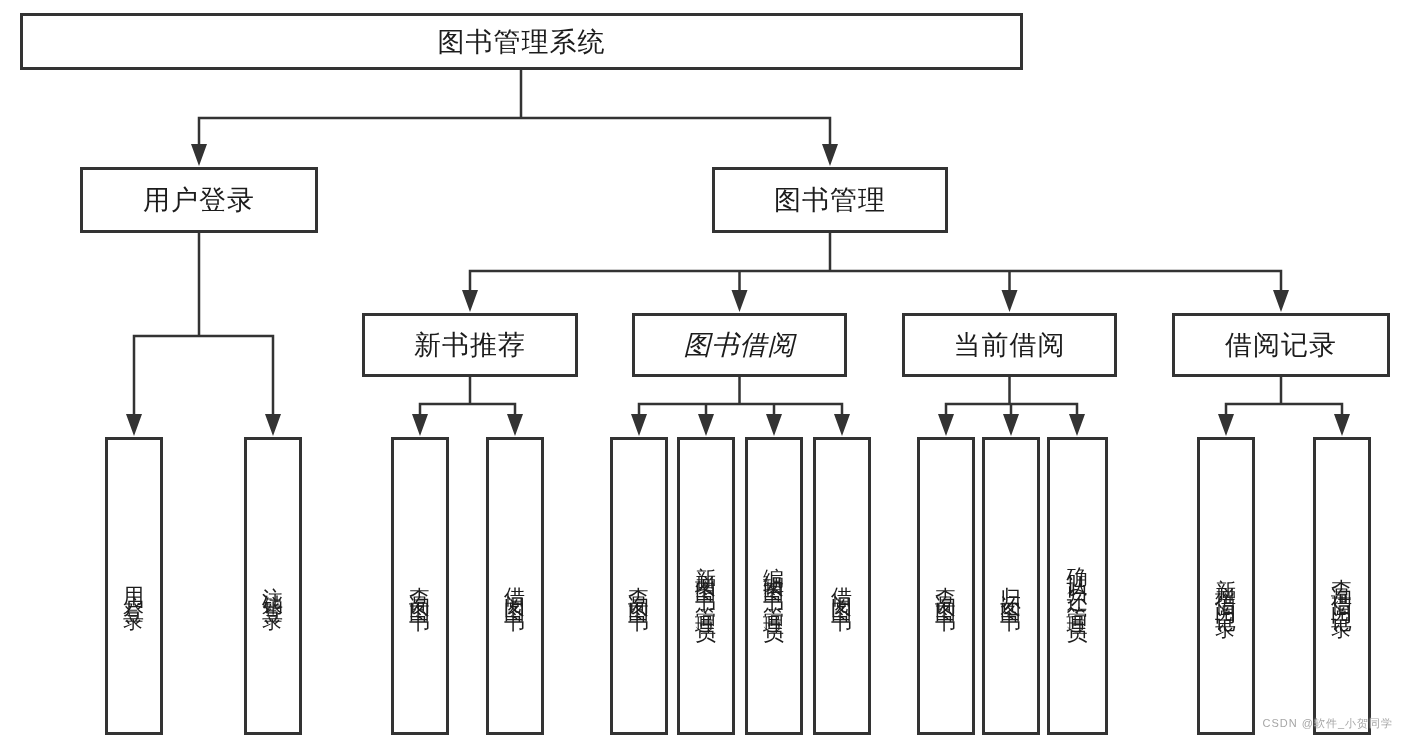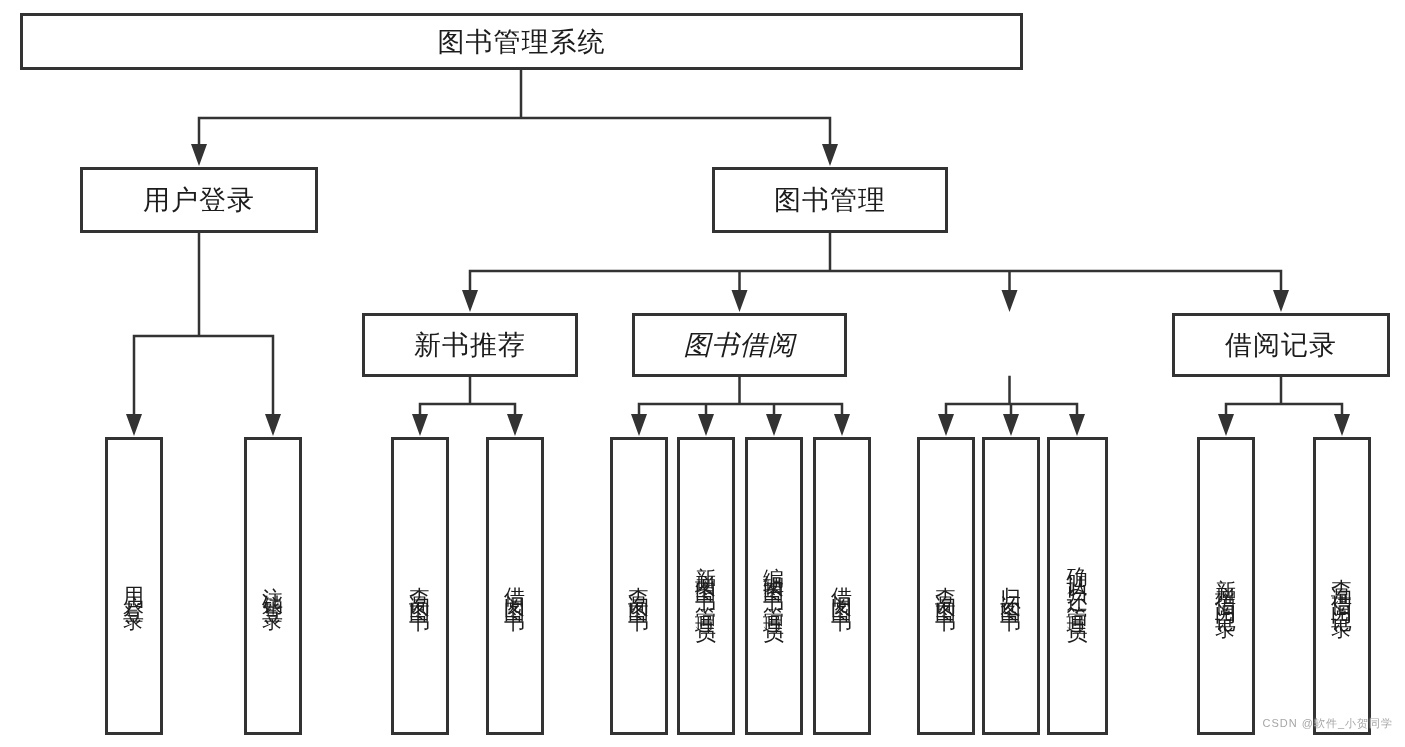--- a/index.html
+++ b/index.html
@@ -60,20 +60,23 @@
   <div class="box" style="left:712px;top:167px;width:236px;height:66px;text-align:right;">
     <span class="hlabel">图书管理</span>
   </div>
 
   <div class="box" style="left:362px;top:313px;width:216px;height:64px;">
     <span class="hlabel">新书推荐</span>
   </div>
   <div class="box" style="left:632px;top:313px;width:215px;height:64px;font-style:italic;">
     <span class="hlabel">图书借阅</span>
   </div>
+  <div class="box" style="left:902px;top:313px;width:215px;height:64px;">
+    <span class="hlabel">当前借阅</span>
+  </div>
   <div class="box" style="left:1172px;top:313px;width:218px;height:64px;">
     <span class="hlabel">借阅记录</span>
   </div>
 
   <div class="box vbox" style="left:105px;top:437px;width:58px;height:298px;">
     <span class="vlabel">用户登录</span>
   </div>
   <div class="box vbox" style="left:244px;top:437px;width:58px;height:298px;">
     <span class="vlabel">注销登录</span>
   </div>

